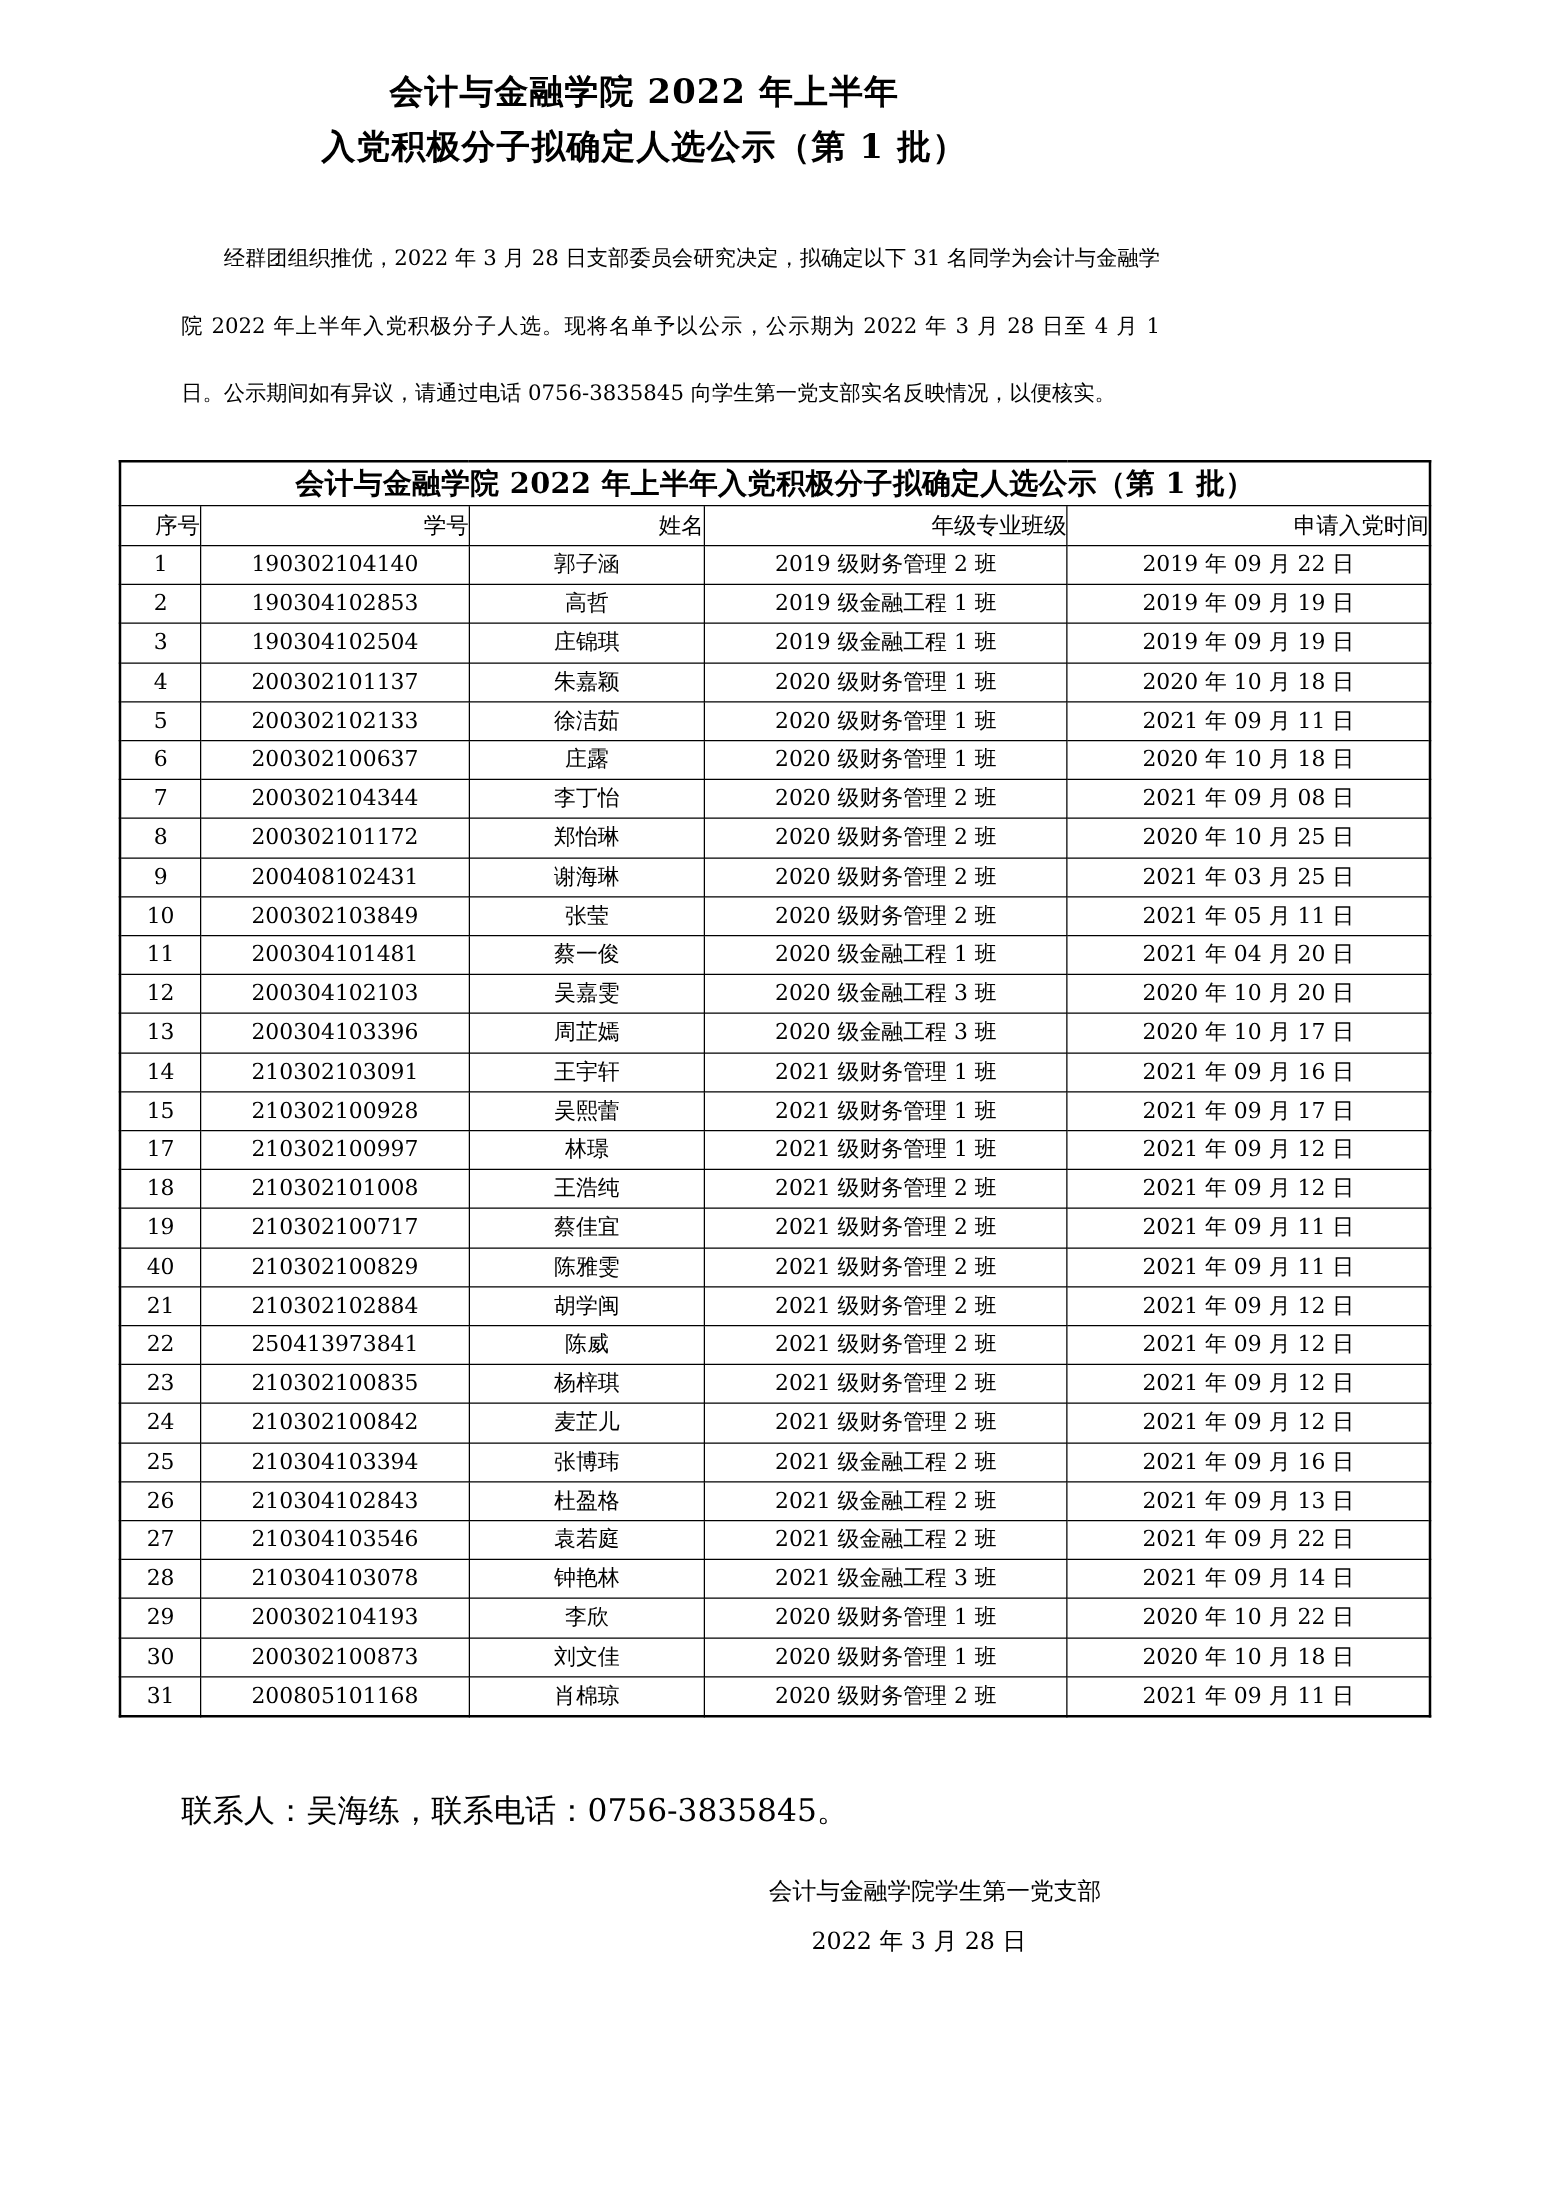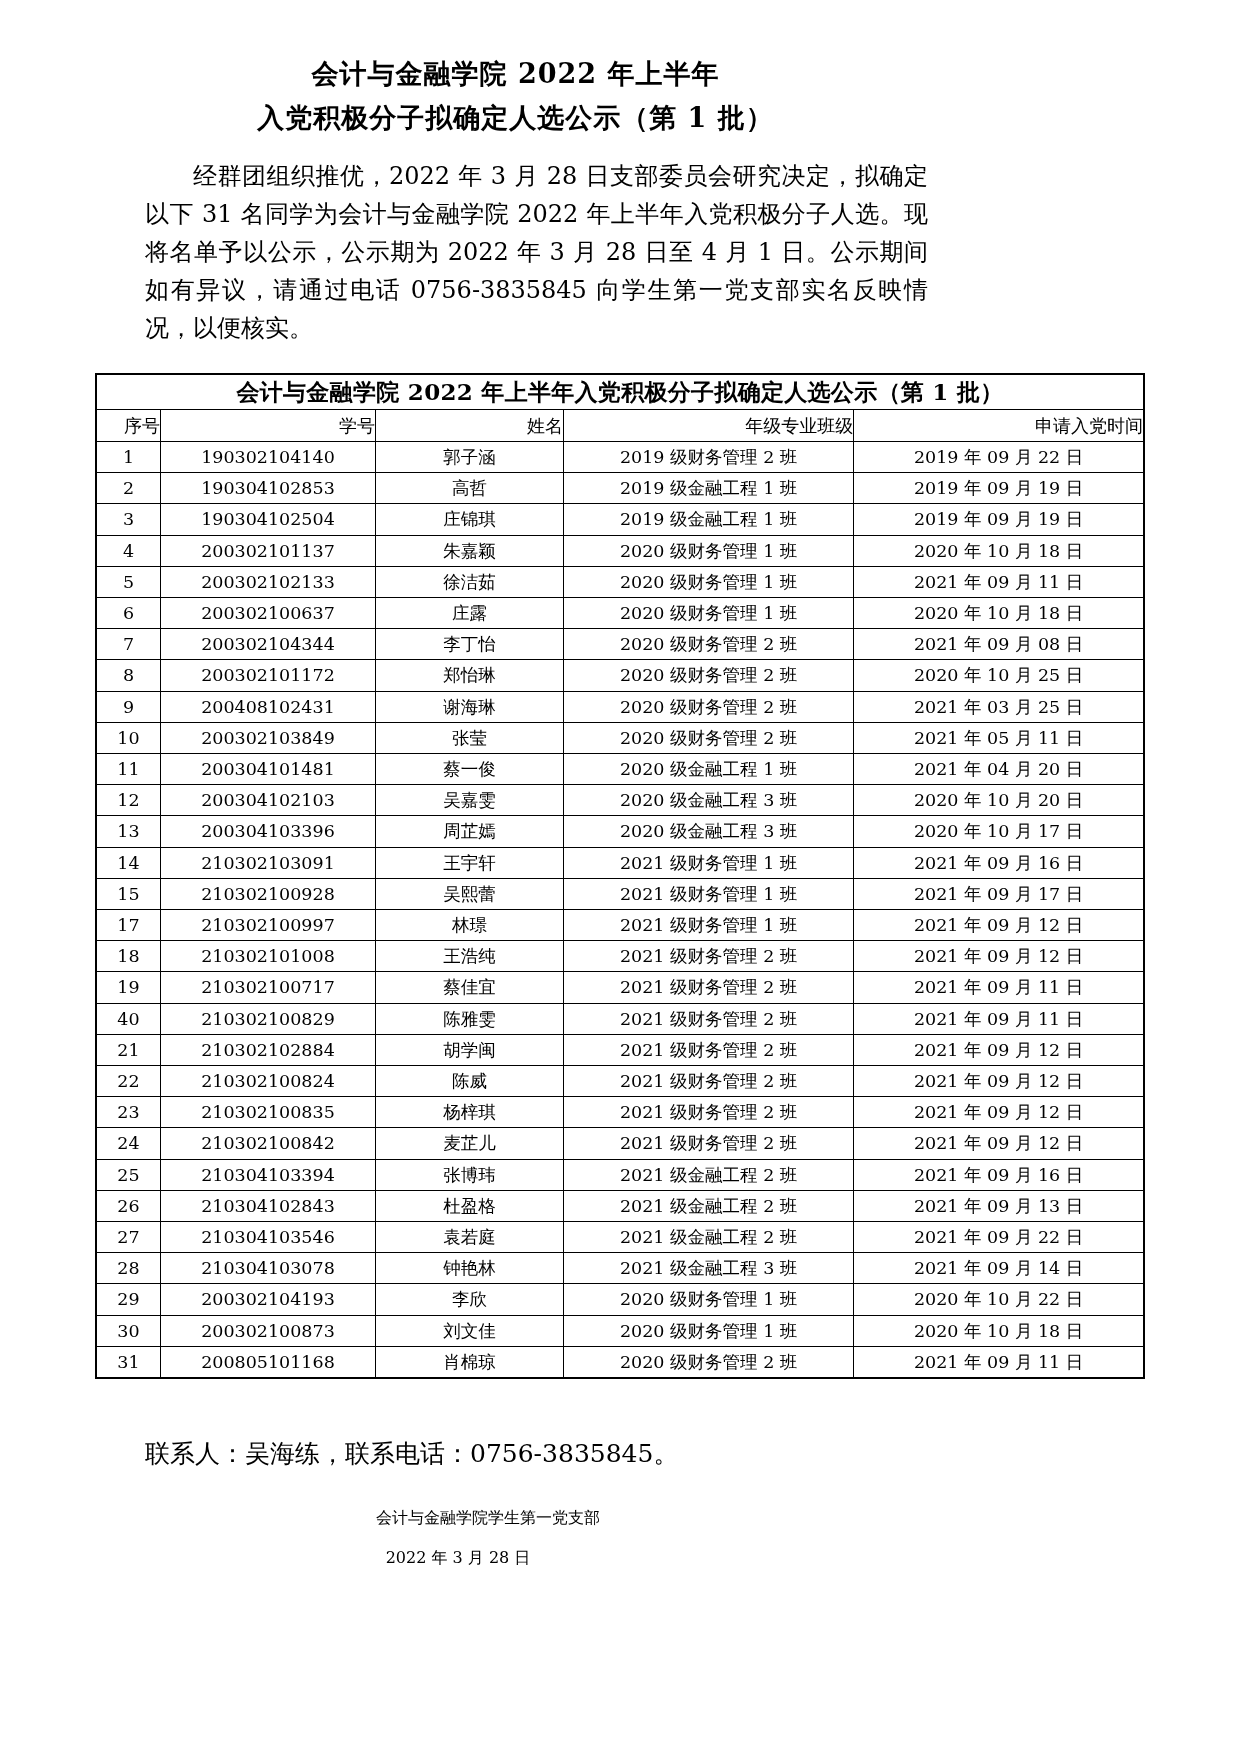--- a/index.html
+++ b/index.html
@@ -24,23 +24,23 @@
   .doc-title {
     text-align: center;
     font-weight: bold;
     font-size: 27px;
     line-height: 44px;
     letter-spacing: 1px;
     margin: 12px 0 0 0;
   }
   .doc-title .line { display: block; }
   .intro {
-    margin-top: 17px;
-    font-size: 24px;
-    line-height: 38px;
+    margin-top: 40px;
+    font-size: 17px;
+    line-height: 54px;
     text-align: justify;
     text-justify: inter-ideograph;
     text-indent: 2em;
     padding: 0 8px 0 50px;
   }
   .table-wrap {
     margin-top: 26px;
   }
   table.roster {
     border-collapse: collapse;
@@ -82,23 +82,23 @@
   col.c-cls  { width: 270px; }
   col.c-date { width: 270px; }
   .footer-contact {
     margin-top: 56px;
     padding-left: 50px;
     font-size: 25px;
     line-height: 38px;
   }
   .sign-block {
     margin-top: 24px;
-    text-align: center;
+    text-align: right;
     padding-right: 55px;
-    font-size: 16px;
+    font-size: 19px;
     line-height: 40px;
   }
   .sign-block .line { display: block; }
   .sign-date { padding-right: 60px; }
 </style>
 </head>
 <body>
 
 <div class="page">
 
@@ -264,21 +264,21 @@
           </tr>
           <tr>
             <td>21</td>
             <td>210302102884</td>
             <td>胡学闽</td>
             <td>2021 级财务管理 2 班</td>
             <td>2021 年 09 月 12 日</td>
           </tr>
           <tr>
             <td>22</td>
-            <td>210302100824</td>
+            <td>250413973841</td>
             <td>陈威</td>
             <td>2021 级财务管理 2 班</td>
             <td>2021 年 09 月 12 日</td>
           </tr>
           <tr>
             <td>23</td>
             <td>210302100835</td>
             <td>杨梓琪</td>
             <td>2021 级财务管理 2 班</td>
             <td>2021 年 09 月 12 日</td>

